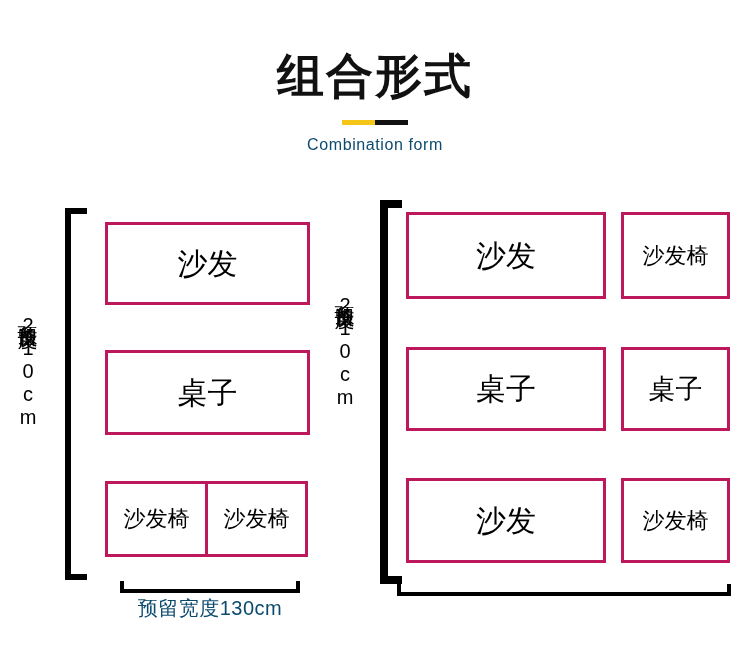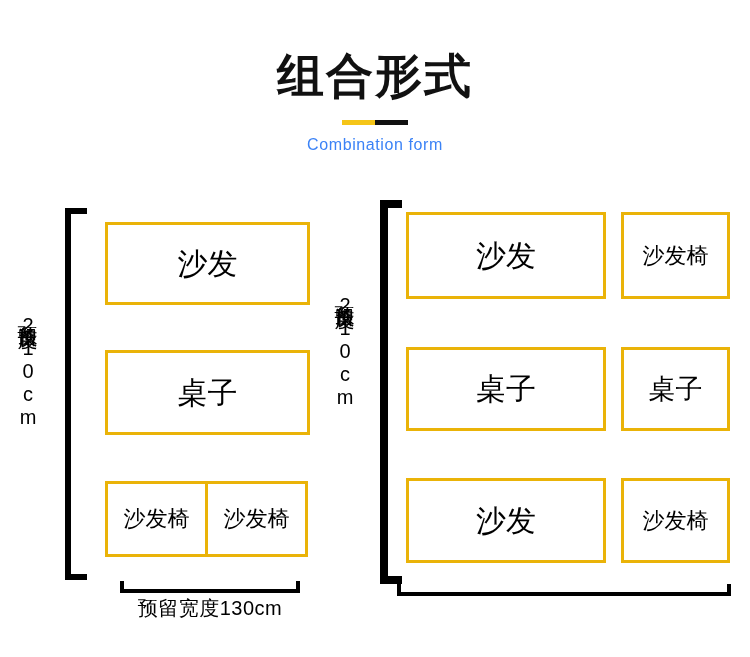--- a/index.html
+++ b/index.html
@@ -52,32 +52,32 @@
     width: 50%;
   }
   #page-subtitle {
     position: absolute;
     left: 0;
     top: 136px;
     width: 750px;
     text-align: center;
     font-size: 16px;
     letter-spacing: 0.6px;
-    color: #3b82f6;
+    color: #0c4a6e;
     white-space: nowrap;
   }
 
   
   .diagram {
     position: absolute;
   }
   .furn-box {
     position: absolute;
     box-sizing: border-box;
-    border: 3px solid #eab308;
+    border: 3px solid #be185d;
     background: #ffffff;
     display: flex;
     align-items: center;
     justify-content: center;
     text-align: center;
     line-height: 1;
     color: #000000;
   }
   .lg-label { font-size: 30px; }
   .md-label { font-size: 27px; }
@@ -114,21 +114,21 @@
     white-space: nowrap;
     color: #000000;
   }
   .h-dim-label {
     position: absolute;
     font-size: 20px;
     letter-spacing: 0.5px;
     line-height: 1;
     white-space: nowrap;
     text-align: center;
-    color: #000000;
+    color: #0c4a6e;
   }
 
   
   #diagram-left { left: 0; top: 0; width: 330px; height: 657px; }
   #left-v-bracket   { left: 65px;  top: 208px; width: 22px; height: 372px; border-width: 6px; }
   #left-v-label     { left: 18px;  top: 310px; height: 180px; }
   #left-box-sofa    { left: 105px; top: 222px; width: 205px; height: 83px; }
   #left-box-table   { left: 105px; top: 350px; width: 205px; height: 85px; }
   #left-chairs      { left: 105px; top: 481px; width: 205px; height: 76px; }
   #left-chairs .furn-box { position: relative; top: auto; left: auto; }

